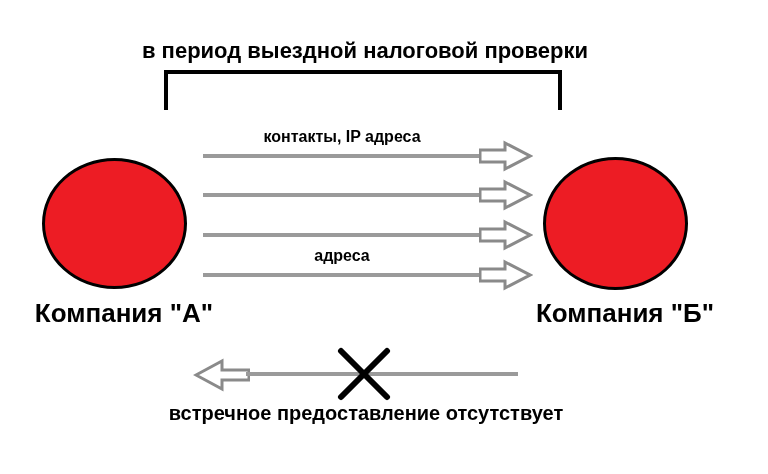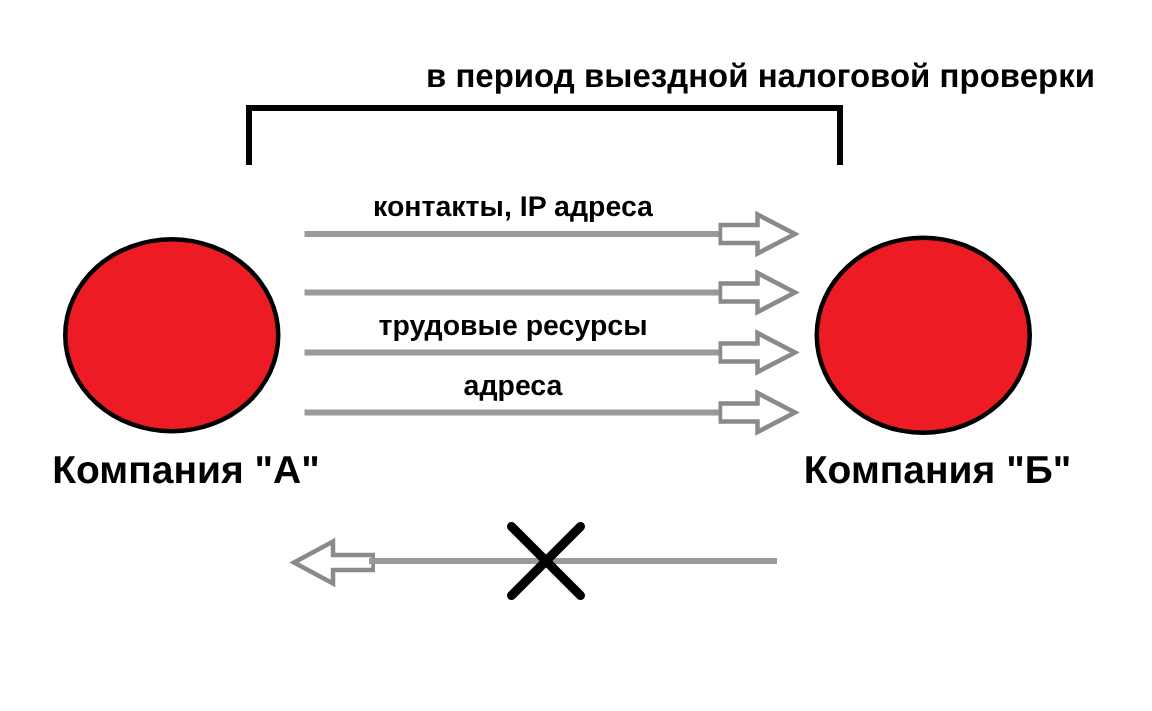--- a/index.html
+++ b/index.html
@@ -13,21 +13,21 @@
     width: 768px;
     height: 474px;
     background: #ffffff;
     overflow: hidden;
   }
   .title {
     position: absolute;
     left: 0;
     top: 38px;
     width: 730px;
-    text-align: right;
+    text-align: center;
     font-size: 22px;
     font-weight: bold;
     color: #000000;
     white-space: nowrap;
   }
   .bracket {
     position: absolute;
     left: 164px;
     top: 70px;
     width: 398px;
@@ -56,21 +56,21 @@
     color: #000000;
     white-space: nowrap;
   }
   .label-a { left: 14px; }
   .label-b { left: 515px; }
   .t-label {
     position: absolute;
     left: 203px;
     width: 278px;
     text-align: center;
-    font-size: 19px;
+    font-size: 16px;
     font-weight: bold;
     color: #000000;
     white-space: nowrap;
   }
   .t-line {
     position: absolute;
     left: 203px;
     width: 279px;
     height: 4px;
     background: #9a9a9a;
@@ -134,34 +134,34 @@
   <div class="t-line" style="top:154px"></div>
   <svg class="t-head" style="top:140px" viewBox="0 0 54 32">
     <polygon points="1,10 26,10 26,3 51,16 26,29 26,22 1,22" fill="#ffffff" stroke="#8a8a8a" stroke-width="3" stroke-linejoin="miter"></polygon>
   </svg>
 
   <div class="t-line" style="top:193px"></div>
   <svg class="t-head" style="top:179px" viewBox="0 0 54 32">
     <polygon points="1,10 26,10 26,3 51,16 26,29 26,22 1,22" fill="#ffffff" stroke="#8a8a8a" stroke-width="3" stroke-linejoin="miter"></polygon>
   </svg>
 
-  <div class="t-label" style="top:207px">трудовые ресурсы</div>
   <div class="t-line" style="top:233px"></div>
   <svg class="t-head" style="top:219px" viewBox="0 0 54 32">
     <polygon points="1,10 26,10 26,3 51,16 26,29 26,22 1,22" fill="#ffffff" stroke="#8a8a8a" stroke-width="3" stroke-linejoin="miter"></polygon>
   </svg>
 
   <div class="t-label" style="top:247px">адреса</div>
   <div class="t-line" style="top:273px"></div>
   <svg class="t-head" style="top:259px" viewBox="0 0 54 32">
     <polygon points="1,10 26,10 26,3 51,16 26,29 26,22 1,22" fill="#ffffff" stroke="#8a8a8a" stroke-width="3" stroke-linejoin="miter"></polygon>
   </svg>
 
   <svg class="rev-head" viewBox="0 0 57 34">
     <polygon points="56,12 29,12 29,3 3,17 29,31 29,22 56,22" fill="#ffffff" stroke="#8a8a8a" stroke-width="3" stroke-linejoin="miter"></polygon>
   </svg>
   <div class="rev-line"></div>
   <svg class="cross" viewBox="0 0 56 54">
     <line x1="5" y1="4" x2="51" y2="50" stroke="#000000" stroke-width="6" stroke-linecap="round"></line>
     <line x1="51" y1="4" x2="5" y2="50" stroke="#000000" stroke-width="6" stroke-linecap="round"></line>
   </svg>
+  <div class="rev-note">встречное предоставление отсутствует</div>
 
 </div>
 
 </body></html>

